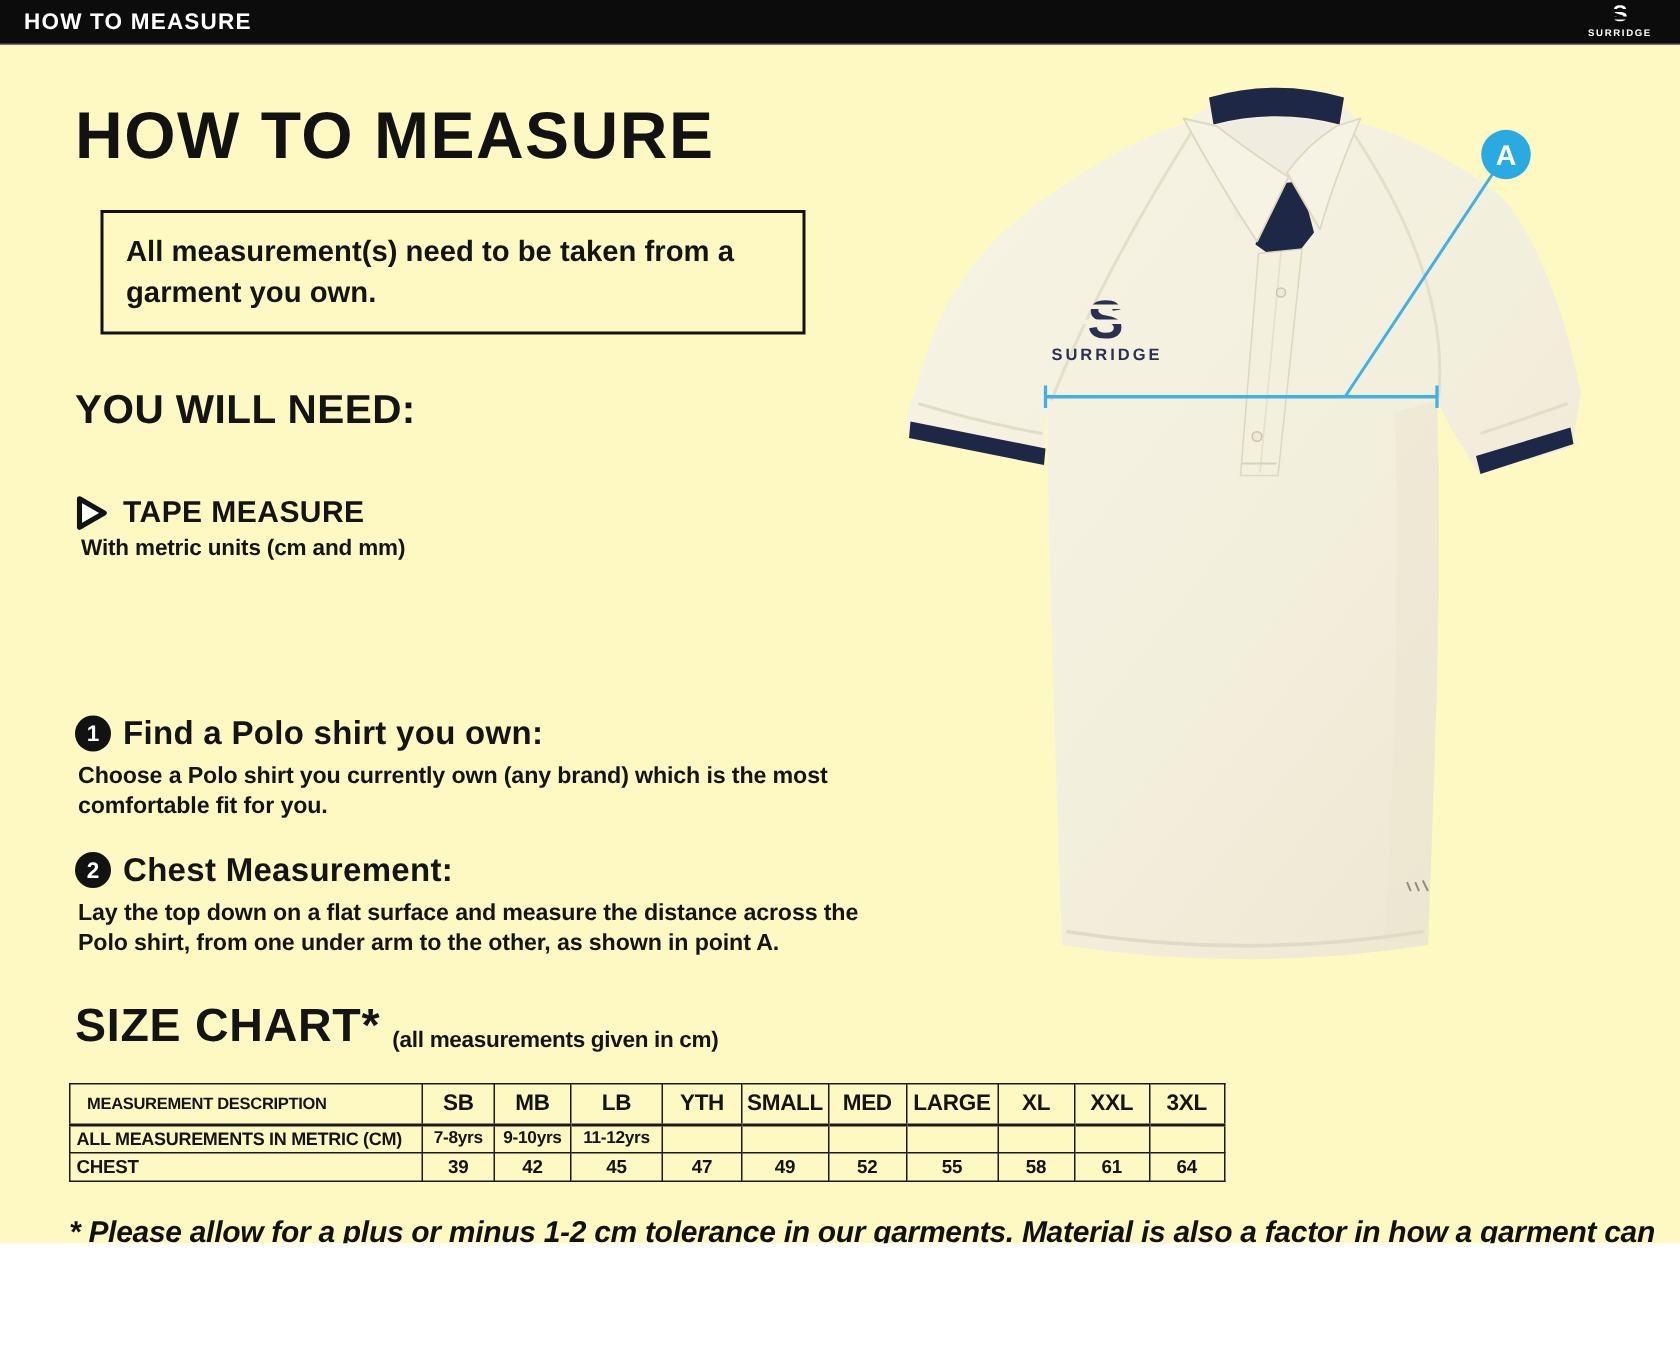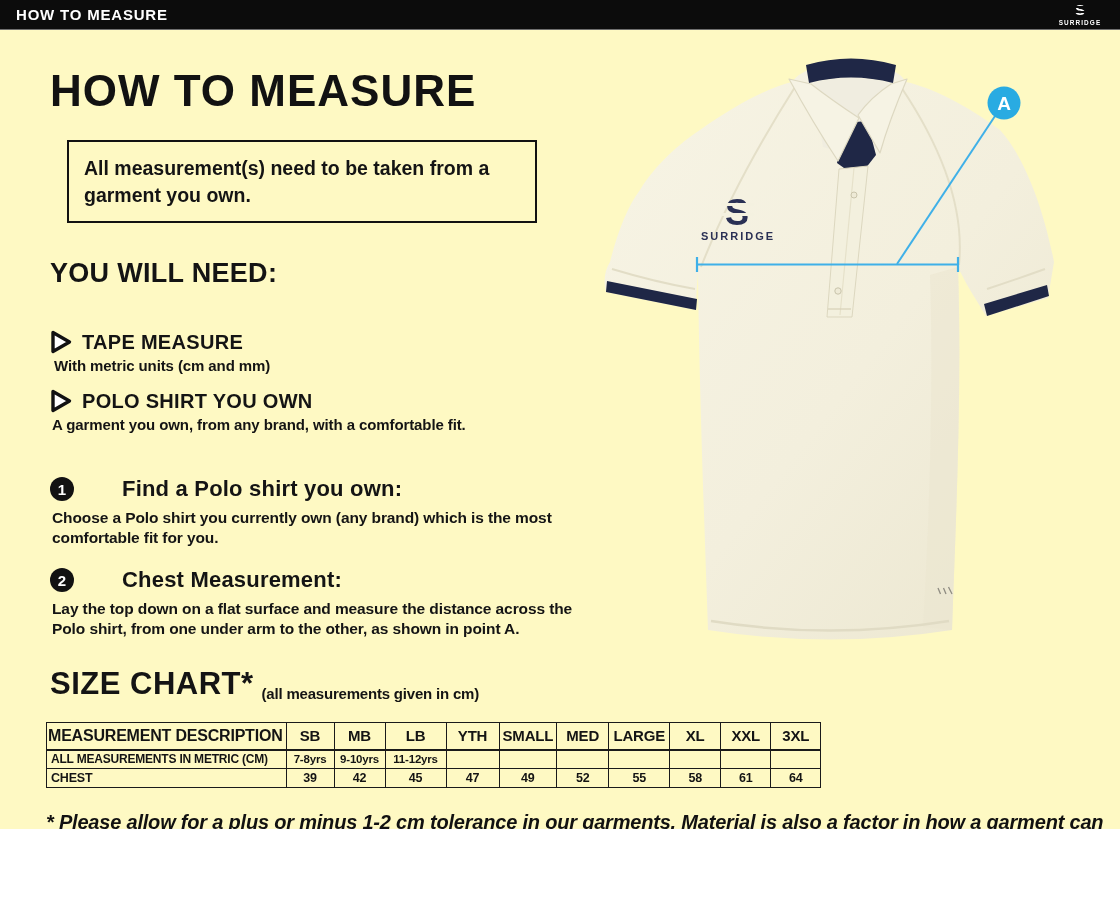--- a/index.html
+++ b/index.html
@@ -57,41 +57,41 @@
 
   .step { position:absolute; left:50px; width:540px; }
   .step.step1 { top:476px; }
   .step.step2 { top:567px; }
   .step-head { display:flex; align-items:center; gap:8px; }
   .step-badge {
     width:24px; height:24px; border-radius:50%; background:#121212; color:#fff;
     font-size:15px; font-weight:800; display:flex; align-items:center; justify-content:center;
     flex:0 0 24px;
   }
-  .step-title { font-size:22px; font-weight:800; letter-spacing:.2px;margin-left:40px; }
+  .step-title { font-size:22px; font-weight:800; letter-spacing:.2px; }
   .step-desc { font-size:15.5px; line-height:19.5px; font-weight:700; margin-top:6px; margin-left:2px; letter-spacing:-.1px; }
 
   .sc-heading-row {
     position:absolute; left:50px; top:666px; display:flex; align-items:flex-end; gap:8px;
   }
   .sc-heading { font-size:31px; font-weight:800; letter-spacing:.5px; }
   .sc-sub { font-size:15px; font-weight:800; letter-spacing:-.2px; }
 
   
   .size-table {
     position:absolute; left:46px; top:722px;
     border-collapse:collapse; table-layout:fixed;
     letter-spacing:-.2px;
   }
   .size-table th, .size-table td {
     border:1.8px solid #1a1a1a; text-align:center; font-weight:bold;
     padding:1px 3px; white-space:nowrap; overflow:hidden;
   }
   .size-table thead th { font-size:15px; height:27px; border-bottom:2.4px solid #1a1a1a; }
-  .size-table thead th.desc { font-size:16px; text-align:left; padding-left:1px; }
+  .size-table thead th.desc { font-size:11px; text-align:left; padding-left:11px; }
   .size-table td.desc { text-align:left; padding-left:4px; }
   .size-table tr.r0 td { font-size:11.5px; height:19px; }
   .size-table tr.r0 td.desc { font-size:12px; }
   .size-table tr.r1 td { font-size:12.5px; height:19px; }
 
   .footnote {
     position:absolute; left:46px; top:812px; width:1062px;
     font-size:20px; line-height:21.5px; font-weight:700; font-style:italic;
     letter-spacing:-.2px; color:#111;
   }
@@ -120,29 +120,20 @@
   <div class="need-item item1">
     <div class="need-row">
       <svg class="tri-icon" viewBox="0 0 22 24">
         <polygon points="3,2.5 19.5,12 3,21.5" fill="#fff" stroke="#121212" stroke-width="3.4" stroke-linejoin="round"></polygon>
       </svg>
       <span class="need-title">TAPE MEASURE</span>
     </div>
     <div class="need-desc">With metric units (cm and mm)</div>
   </div>
 
-  <div class="need-item item2">
-    <div class="need-row">
-      <svg class="tri-icon" viewBox="0 0 22 24">
-        <polygon points="3,2.5 19.5,12 3,21.5" fill="#fff" stroke="#121212" stroke-width="3.4" stroke-linejoin="round"></polygon>
-      </svg>
-      <span class="need-title">POLO SHIRT YOU OWN</span>
-    </div>
-    <div class="need-desc">A garment you own, from any brand, with a comfortable fit.</div>
-  </div>
 
   <div class="step step1">
     <div class="step-head">
       <span class="step-badge">1</span>
       <span class="step-title">Find a Polo shirt you own:</span>
     </div>
     <div class="step-desc">Choose a Polo shirt you currently own (any brand) which is the most comfortable fit for you.</div>
   </div>
 
   <div class="step step2">

